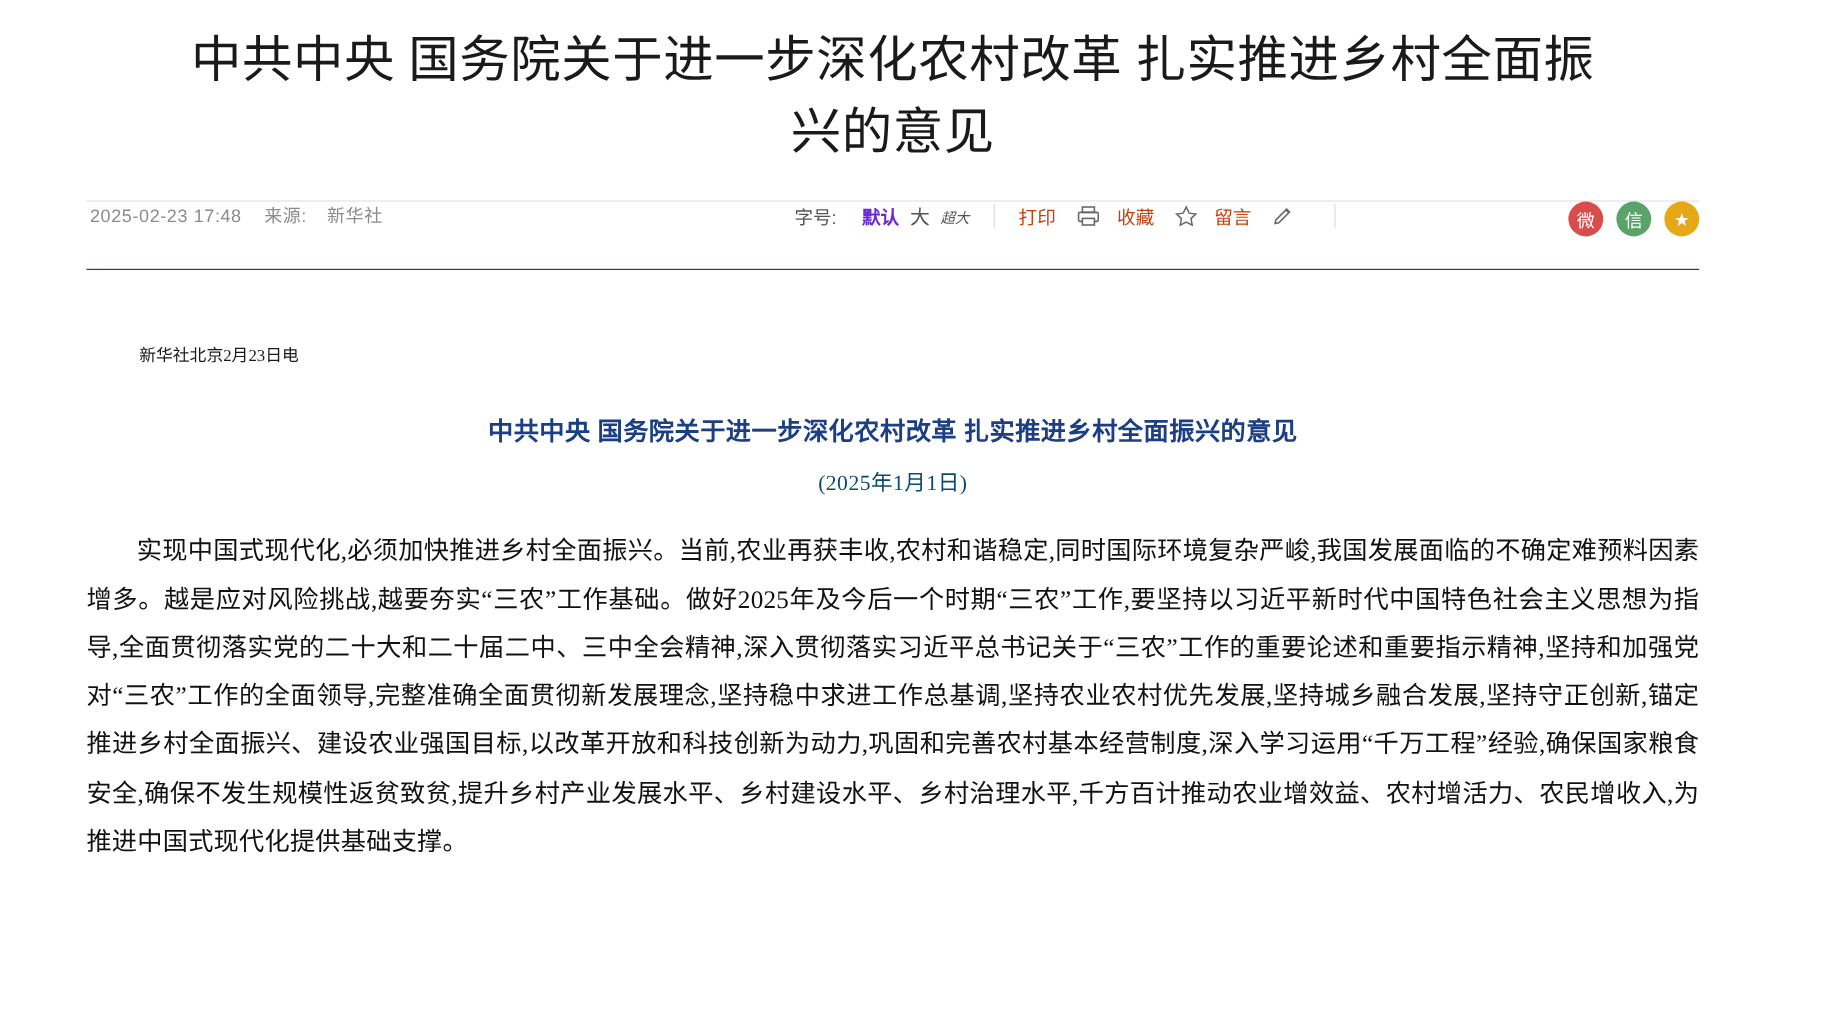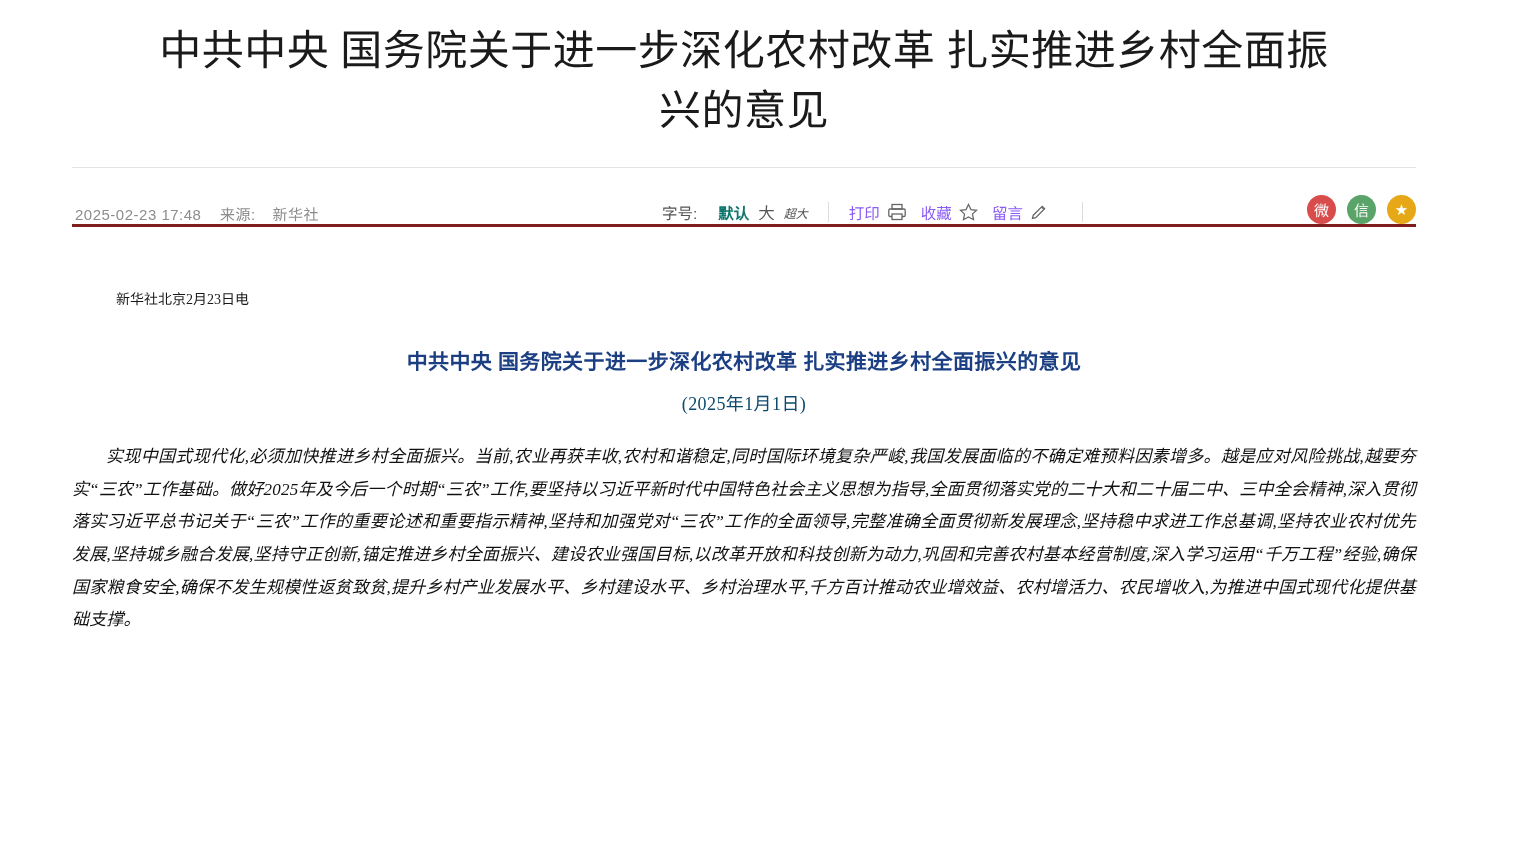--- a/index.html
+++ b/index.html
@@ -30,23 +30,23 @@
     line-height: 1.42;
     text-align: center;
     color: #1a1a1a;
     letter-spacing: 0.5px;
   }
   
   .meta-bar {
     margin: 26px 72px 0 72px;
     height: 56px;
     border-top: 1px solid #e3e3e3;
-    border-bottom: 3px solid #7f1d1d;
-    display: flex;
-    align-items: flex-end;
+    border-bottom: 1px solid #7f1d1d;
+    display: flex;
+    align-items: flex-start;
     position: relative;
   }
   .meta-left {
     font-size: 15px;
     color: #8c8c8c;
     white-space: nowrap;
     letter-spacing: 0.5px;
     padding-left: 3px;
   }
   .meta-left .src-label { margin-left: 14px; }
@@ -61,40 +61,41 @@
     color: #555555;
     white-space: nowrap;
   }
   .fontsize-label { color: #555; margin-right: 12px; }
   .fs-opt {
     margin-left: 9px;
     color: #555555;
     cursor: pointer;
   }
   .fs-opt.active {
-    color: #0f766e;
+    color: #6d28d9;
     font-weight: bold;
   }
   .fs-opt.big { font-size: 16.5px; }
   .fs-opt.huge { font-size: 12px; font-style: italic; }
 
   .divider-v {
     width: 1px;
     height: 20px;
     background: #dddddd;
     margin: 0 20px;
   }
   .tool {
     display: flex;
     align-items: center;
-    color: #8b5cf6;
+    color: #c2410c;
     font-size: 15.5px;
     cursor: pointer;
     margin-right: 14px;
     white-space: nowrap;
+    gap: 10px;
   }
   .tool .ico { margin-left: 7px; display: inline-flex; align-items: center; }
 
   .meta-right {
     position: absolute;
     right: 0;
     display: flex;
     align-items: center;
     gap: 11px;
   }
@@ -136,27 +137,26 @@
   }
   .doc-date {
     text-align: center;
     color: #0c4a6e;
     font-size: 18px;
     margin-top: 10px;
     letter-spacing: 0.4px;
   }
   .body-p {
     margin-top: 26px;
-    font-size: 17px;
+    font-size: 21px;
     line-height: 1.92;
     text-indent: 2em;
     text-align: justify;
     letter-spacing: 0.2px;
     color: #111111;
-    font-style: italic;
   }
   
   .bottom-cut {
     position: absolute;
     left: 0; right: 0; bottom: 0;
     height: 2px;
     background: #ffffff;
   }
 </style>
 </head>

